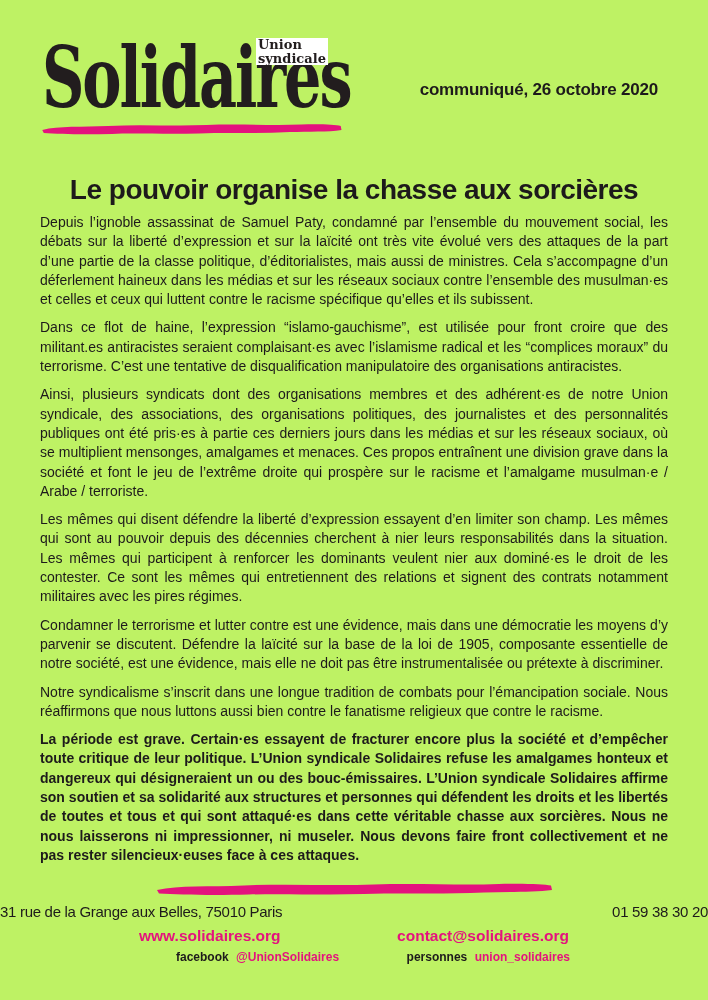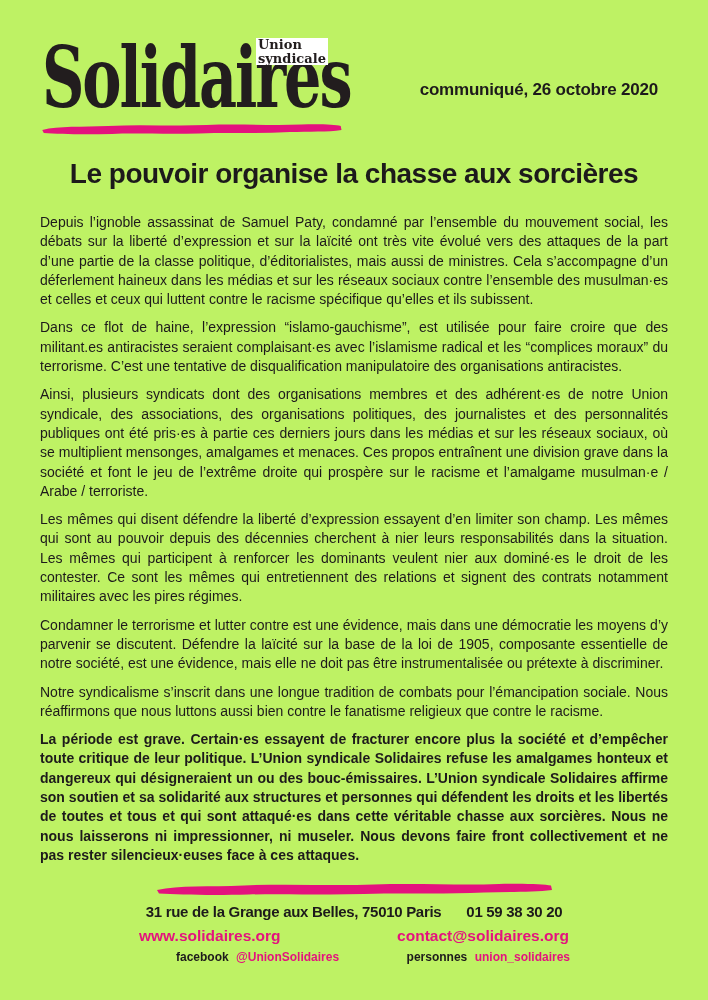--- a/index.html
+++ b/index.html
@@ -60,23 +60,23 @@
     font-size: 14px; line-height: 19.3px;
     text-align: justify;
   }
   .body-text p { margin: 0 0 9px 0; }
   .body-text p.emphasis { font-weight: bold; }
 
   
   .footer { position: absolute; left: 0; top: 880px; width: 100%; }
   .footer-brush { width: 400px; height: 18px; margin: 0 auto; }
   .footer-line1 {
-    display: flex; justify-content: center; gap: 25px;
+    display: flex; justify-content: space-between; gap: 25px;
     margin-top: 5px;
-    font-size: 15px; font-weight: bold; letter-spacing: -0.3px;
+    font-size: 15px; font-weight: normal; letter-spacing: -0.3px;
   }
   .footer-line2 {
     width: 430px; margin: 7px auto 0;
     display: flex; justify-content: space-between;
     font-size: 15.5px; font-weight: bold;
   }
   .footer-line3 {
     width: 432px; margin: 5px auto 0;
     display: flex; justify-content: space-between;
     font-size: 12px; font-weight: bold;
@@ -98,25 +98,25 @@
     </div>
     <div class="logo-underline">
       <svg class="brush" viewBox="0 0 400 18" preserveAspectRatio="none" aria-hidden="true">
         <path fill="#e4127e" d="M3 10 C 25 5, 55 7, 90 5.5 C 135 3.5, 175 6, 220 4.5 C 265 3, 305 5.5, 345 4 C 367 3.2, 390 4, 397 5.5 L 398 10 C 380 12.5, 355 11.5, 330 12.5 C 290 14.5, 250 12.8, 210 14 C 170 15.2, 130 13.5, 95 14.5 C 60 15.5, 25 14.8, 5 13.5 Z"></path>
       </svg>
     </div>
   </div>
 
   <div class="date-line">communiqué, 26 octobre 2020</div>
 
-  <h1 class="doc-title" style="margin:0;">Le pouvoir organise la chasse aux sorcières</h1>
+  <h1 class="doc-title" style="margin:16px;">Le pouvoir organise la chasse aux sorcières</h1>
 
   <div class="body-text">
     <p>Depuis l’ignoble assassinat de Samuel Paty, condamné par l’ensemble du mouvement social, les débats sur la liberté d’expression et sur la laïcité ont très vite évolué vers des attaques de la part d’une partie de la classe politique, d’éditorialistes, mais aussi de ministres. Cela s’accompagne d’un déferlement haineux dans les médias et sur les réseaux sociaux contre l’ensemble des musulman·es et celles et ceux qui luttent contre le racisme spécifique qu’elles et ils subissent.</p>
-    <p>Dans ce flot de haine, l’expression “islamo-gauchisme”, est utilisée pour faire croire que des militant.es antiracistes seraient complaisant·es avec l’islamisme radical et les “complices moraux” du terrorisme. C’est une tentative de disqualification manipulatoire des organisations antiracistes.</p>
+    <p>Dans ce flot de haine, l’expression “islamo-gauchisme”, est utilisée pour front croire que des militant.es antiracistes seraient complaisant·es avec l’islamisme radical et les “complices moraux” du terrorisme. C’est une tentative de disqualification manipulatoire des organisations antiracistes.</p>
     <p>Ainsi, plusieurs syndicats dont des organisations membres et des adhérent·es de notre Union syndicale, des associations, des organisations politiques, des journalistes et des personnalités publiques ont été pris·es à partie ces derniers jours dans les médias et sur les réseaux sociaux, où se multiplient mensonges, amalgames et menaces. Ces propos entraînent une division grave dans la société et font le jeu de l’extrême droite qui prospère sur le racisme et l’amalgame musulman·e / Arabe / terroriste.</p>
     <p>Les mêmes qui disent défendre la liberté d’expression essayent d’en limiter son champ. Les mêmes qui sont au pouvoir depuis des décennies cherchent à nier leurs responsabilités dans la situation. Les mêmes qui participent à renforcer les dominants veulent nier aux dominé·es le droit de les contester. Ce sont les mêmes qui entretiennent des relations et signent des contrats notamment militaires avec les pires régimes.</p>
     <p>Condamner le terrorisme et lutter contre est une évidence, mais dans une démocratie les moyens d’y parvenir se discutent. Défendre la laïcité sur la base de la loi de 1905, composante essentielle de notre société, est une évidence, mais elle ne doit pas être instrumentalisée ou prétexte à discriminer.</p>
     <p>Notre syndicalisme s’inscrit dans une longue tradition de combats pour l’émancipation sociale. Nous réaffirmons que nous luttons aussi bien contre le fanatisme religieux que contre le racisme.</p>
     <p class="emphasis">La période est grave. Certain·es essayent de fracturer encore plus la société et d’empêcher toute critique de leur politique. L’Union syndicale Solidaires refuse les amalgames honteux et dangereux qui désigneraient un ou des bouc-émissaires. L’Union syndicale Solidaires affirme son soutien et sa solidarité aux structures et personnes qui défendent les droits et les libertés de toutes et tous et qui sont attaqué·es dans cette véritable chasse aux sorcières. Nous ne nous laisserons ni impressionner, ni museler. Nous devons faire front collectivement et ne pas rester silencieux·euses face à ces attaques.</p>
   </div>
 
   <div class="footer">
     <div class="footer-brush">
       <svg class="brush" viewBox="0 0 400 18" preserveAspectRatio="none" aria-hidden="true">

